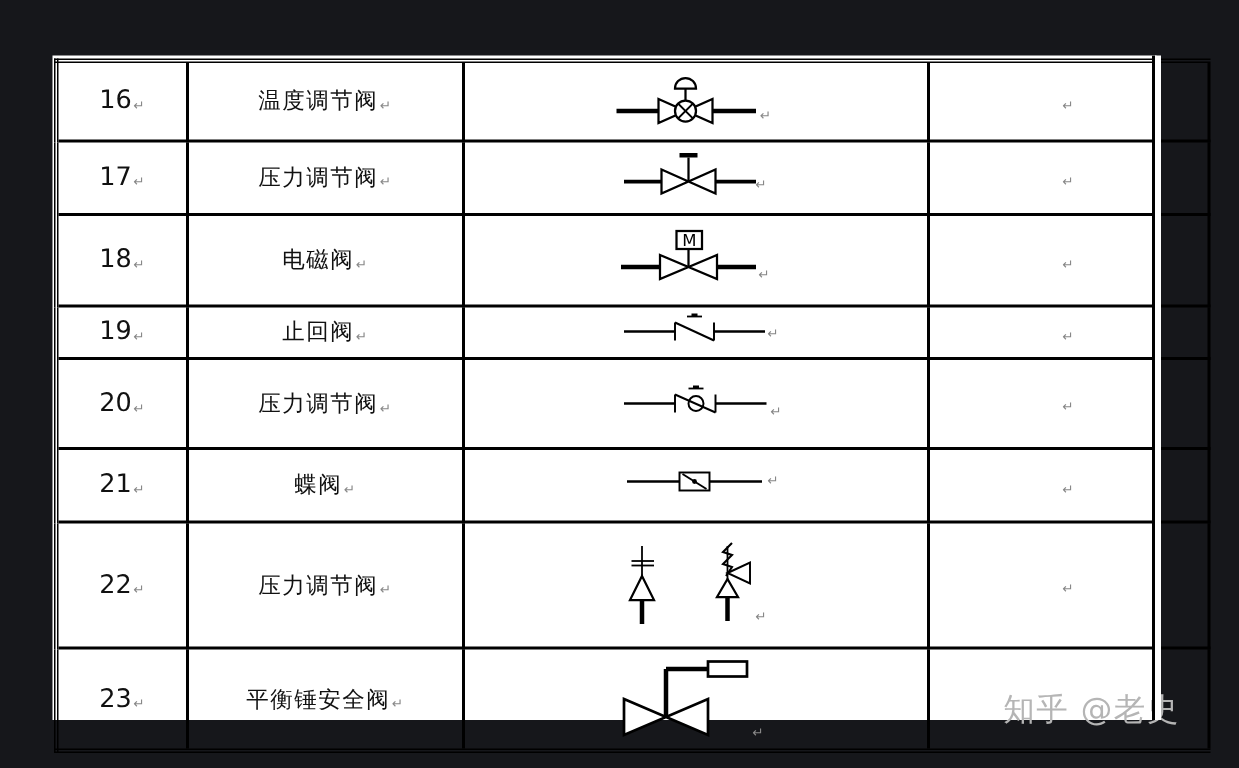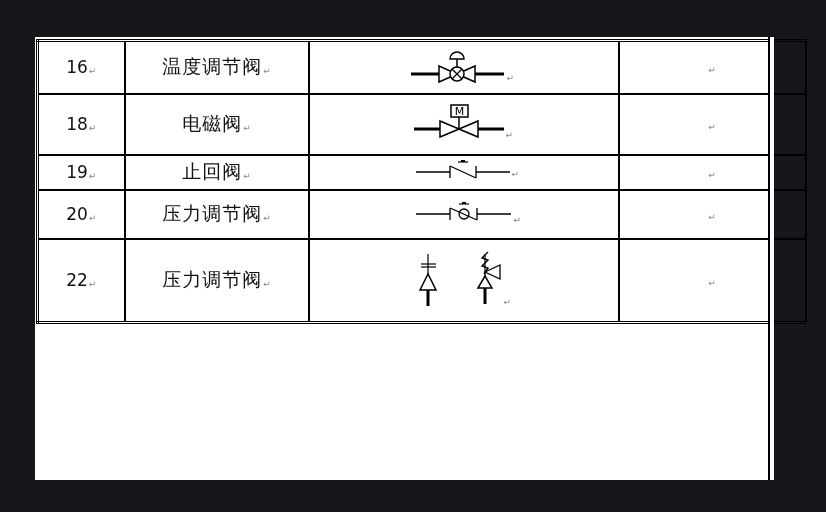--- a/index.html
+++ b/index.html
@@ -32,21 +32,21 @@
       position: relative;
     }
     table.valves tr:first-child td { border-top: 3px double #000; }
     table.valves tr:last-child td { border-bottom: 3px double #000; }
     table.valves td:first-child { border-left: 3px double #000; }
     .col-no { width: 87px; }
     .col-name { width: 184px; }
     .col-sym { width: 310px; }
     .col-note { width: 187px; }
     .num { font-size: 17px; letter-spacing: 0; }
-    .name { font-size: 19px; letter-spacing: 1px; font-family: Liberation Mono, monospace; }
+    .name { font-size: 15px; letter-spacing: 1px; font-family: Liberation Mono, monospace; }
     .pm {
       display: inline-block;
       font-size: 9px;
       color: #888;
       margin-left: 1px;
       vertical-align: -1px;
     }
     .sym-cell svg { display: block; margin: 0 auto; }
     .sym-box { position: relative; display: inline-block; }
     .sym-pm {
@@ -97,20 +97,43 @@
             <path d="M41,14 A7,7 0 0 1 55,14 Z" fill="#fff" stroke="#000" stroke-width="1.5"></path>
           </svg>
           <span class="sym-pm" style="left:98px;top:28px">↵</span>
         </div>
       </td>
       <td>
         <span class="note-pm">↵</span>
       </td>
     </tr>
 
+    <tr style="height:49px">
+      <td>
+        <span class="num">17</span><span class="pm">↵</span>
+      </td>
+      <td>
+        <span class="name">压力调节阀</span><span class="pm">↵</span>
+      </td>
+      <td class="sym-cell">
+        <div class="sym-box">
+          <svg width="100" height="34" viewBox="0 0 100 34">
+            <line x1="2" y1="22" x2="27" y2="22" stroke="#000" stroke-width="2.5"></line>
+            <line x1="63" y1="22" x2="90" y2="22" stroke="#000" stroke-width="2.5"></line>
+            <polygon points="27,14 63,30 63,14 27,30" fill="#fff" stroke="#000" stroke-width="1.5"></polygon>
+            <line x1="45" y1="22" x2="45" y2="6" stroke="#000" stroke-width="1.5"></line>
+            <rect x="39" y="3" width="12" height="3" fill="#000"></rect>
+          </svg>
+          <span class="sym-pm" style="left:90px;top:20px">↵</span>
+        </div>
+      </td>
+      <td>
+        <span class="note-pm">↵</span>
+      </td>
+    </tr>
 
     <tr style="height:61px">
       <td>
         <span class="num">18</span><span class="pm">↵</span>
       </td>
       <td>
         <span class="name">电磁阀</span><span class="pm">↵</span>
       </td>
       <td class="sym-cell">
         <div class="sym-box">
@@ -149,21 +172,21 @@
             <rect x="47" y="3" width="4" height="2" fill="#000"></rect>
           </svg>
           <span class="sym-pm" style="left:98px;top:12px">↵</span>
         </div>
       </td>
       <td>
         <span class="note-pm">↵</span>
       </td>
     </tr>
 
-    <tr style="height:49px">
+    <tr style="height:60px">
       <td>
         <span class="num">20</span><span class="pm">↵</span>
       </td>
       <td>
         <span class="name">压力调节阀</span><span class="pm">↵</span>
       </td>
       <td class="sym-cell">
         <div class="sym-box">
           <svg width="100" height="26" viewBox="0 0 100 26">
             <line x1="2" y1="15" x2="36" y2="15" stroke="#000" stroke-width="1.6"></line>
@@ -176,20 +199,43 @@
             <rect x="48" y="3" width="4" height="2" fill="#000"></rect>
           </svg>
           <span class="sym-pm" style="left:100px;top:16px">↵</span>
         </div>
       </td>
       <td>
         <span class="note-pm">↵</span>
       </td>
     </tr>
 
+    <tr style="height:49px">
+      <td>
+        <span class="num">21</span><span class="pm">↵</span>
+      </td>
+      <td>
+        <span class="name">蝶阀</span><span class="pm">↵</span>
+      </td>
+      <td class="sym-cell">
+        <div class="sym-box">
+          <svg width="96" height="22" viewBox="0 0 96 22">
+            <line x1="2" y1="11" x2="37" y2="11" stroke="#000" stroke-width="1.6"></line>
+            <line x1="57" y1="11" x2="92" y2="11" stroke="#000" stroke-width="1.6"></line>
+            <rect x="37" y="5" width="20" height="12" fill="#fff" stroke="#000" stroke-width="1.3"></rect>
+            <line x1="39" y1="6" x2="55" y2="16" stroke="#000" stroke-width="1.3"></line>
+            <circle cx="47" cy="11" r="1.6" fill="#000"></circle>
+          </svg>
+          <span class="sym-pm" style="left:96px;top:6px">↵</span>
+        </div>
+      </td>
+      <td>
+        <span class="note-pm">↵</span>
+      </td>
+    </tr>
 
     <tr style="height:84px">
       <td>
         <span class="num">22</span><span class="pm">↵</span>
       </td>
       <td>
         <span class="name">压力调节阀</span><span class="pm">↵</span>
       </td>
       <td class="sym-cell">
         <div class="sym-box">
@@ -208,17 +254,39 @@
             <line x1="69" y1="40" x2="69" y2="56" stroke="#000" stroke-width="3"></line>
           </svg>
           <span class="sym-pm" style="left:88px;top:49px">↵</span>
         </div>
       </td>
       <td>
         <span class="note-pm">↵</span>
       </td>
     </tr>
 
+    <tr style="height:69px">
+      <td>
+        <span class="num">23</span><span class="pm">↵</span>
+      </td>
+      <td>
+        <span class="name">平衡锤安全阀</span><span class="pm">↵</span>
+      </td>
+      <td class="sym-cell">
+        <div class="sym-box">
+          <svg width="100" height="60" viewBox="0 0 100 60">
+            <polygon points="2,38 58,62 58,38 2,62" transform="translate(0,-6)" fill="#fff" stroke="#000" stroke-width="1.8"></polygon>
+            <line x1="30" y1="44" x2="30" y2="12" stroke="#000" stroke-width="3"></line>
+            <line x1="30" y1="12" x2="58" y2="12" stroke="#000" stroke-width="3"></line>
+            <rect x="58" y="7" width="26" height="10" fill="#fff" stroke="#000" stroke-width="1.8"></rect>
+          </svg>
+          <span class="sym-pm" style="left:88px;top:50px">↵</span>
+        </div>
+      </td>
+      <td>
+        <span class="watermark">知乎 @老史</span>
+      </td>
+    </tr>
   </tbody>
     </table>
 </div>
 
 <div style="position:absolute;left:768px;top:37px;width:4px;height:443px;background:#fff;border-left:2px solid #000;"></div>
 
 </body></html>

